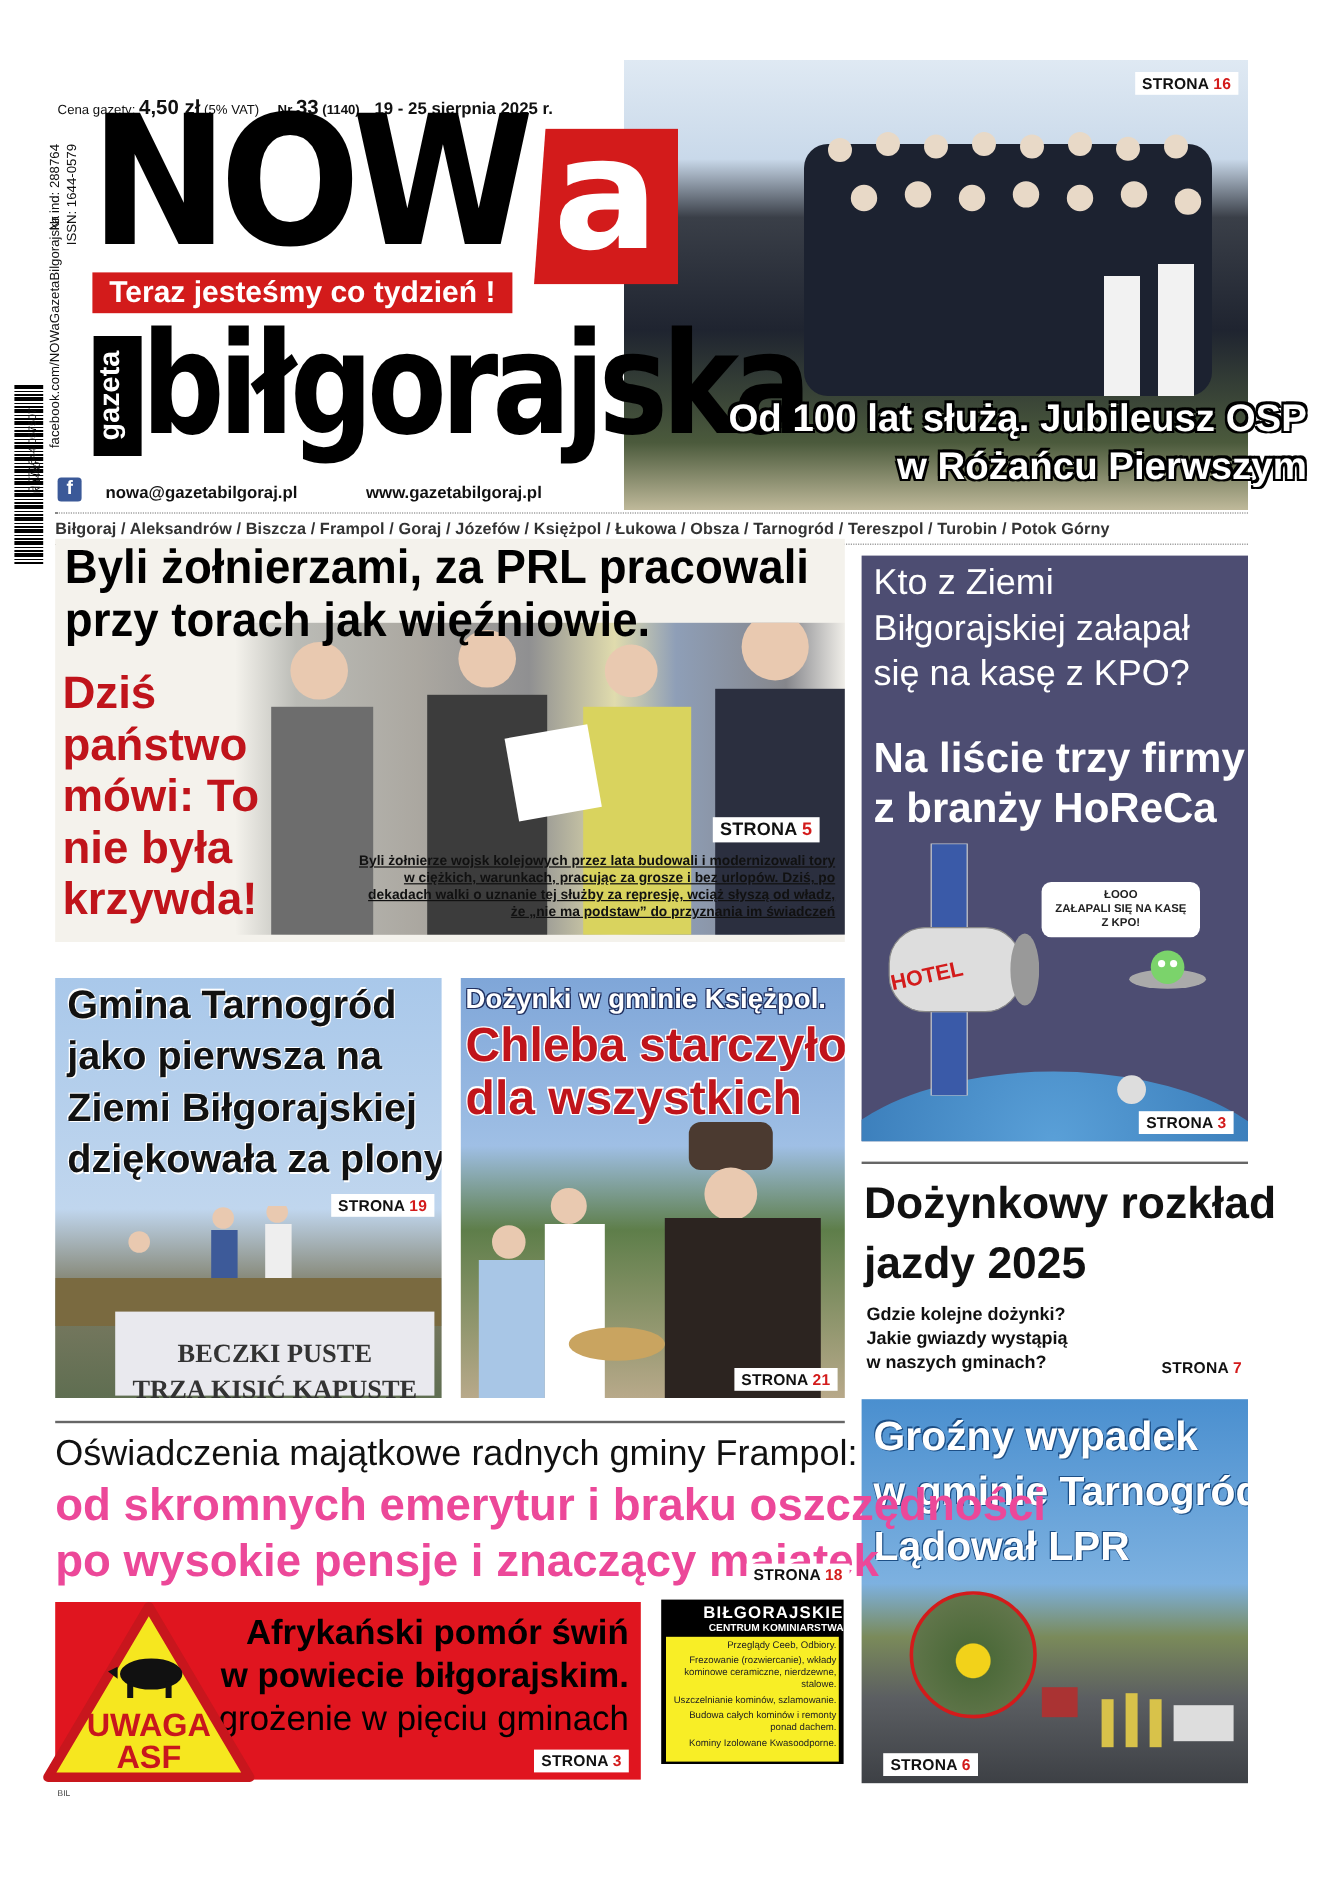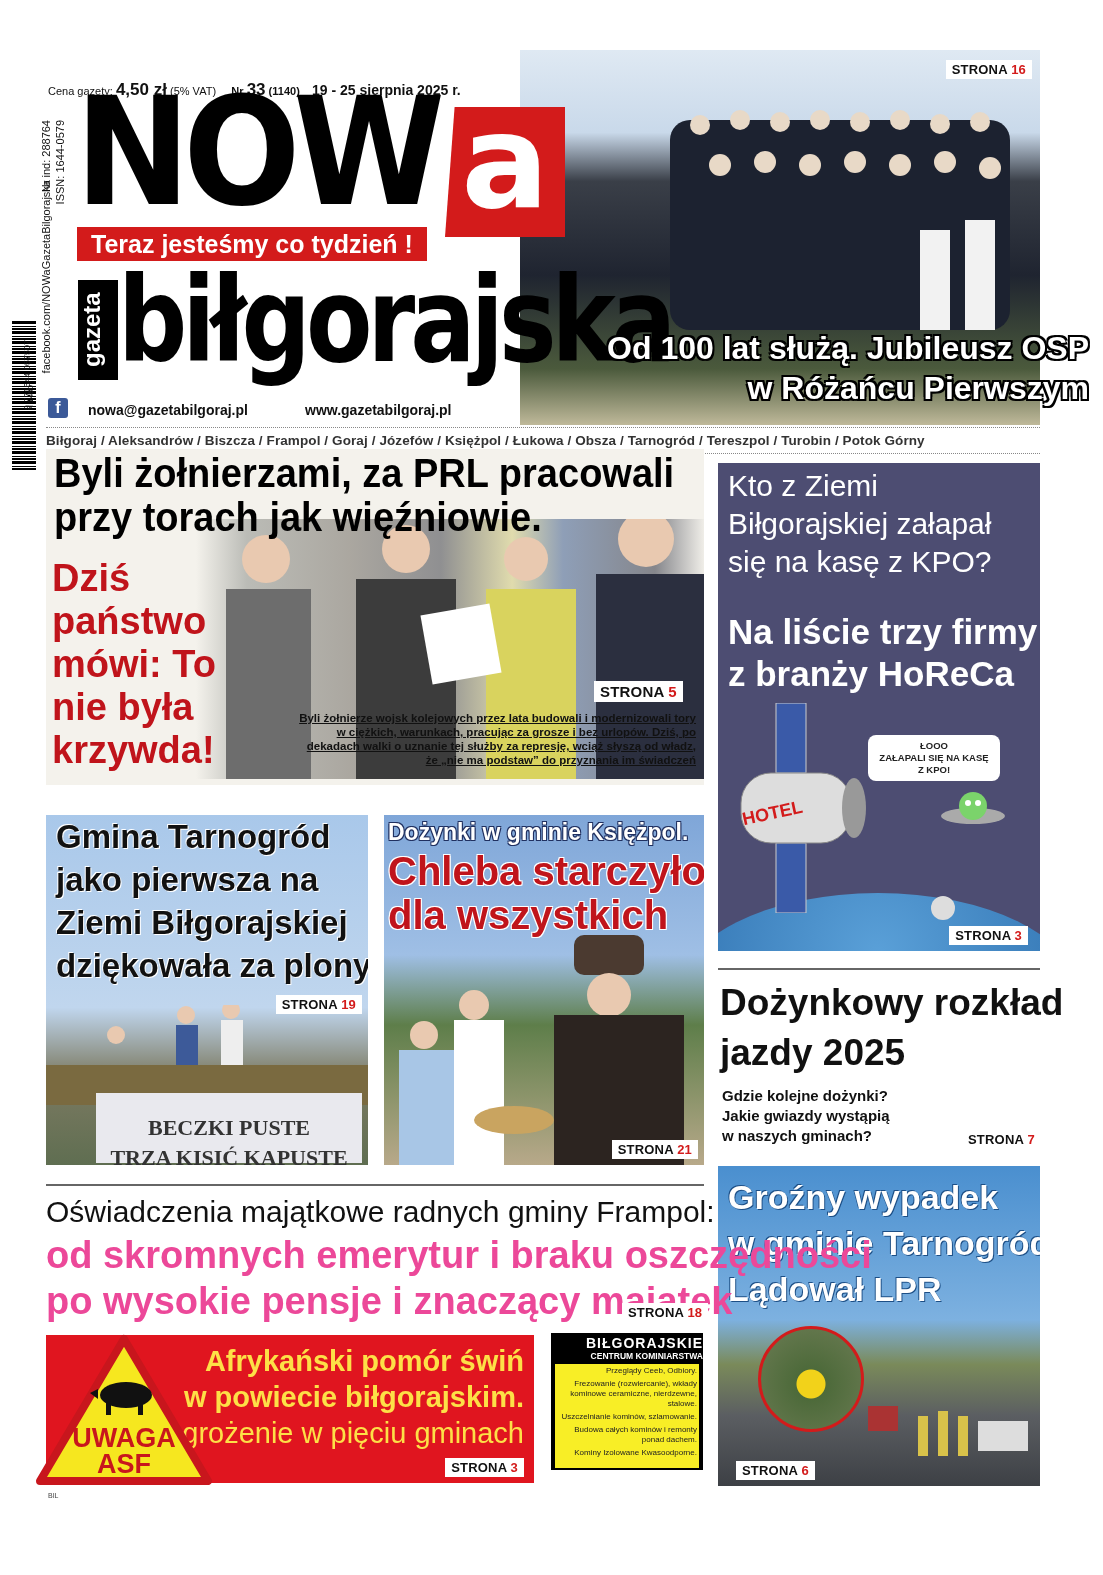--- a/index.html
+++ b/index.html
@@ -58,21 +58,21 @@
 #acc{left:718px;top:1166px;width:322px;height:320px;background:linear-gradient(180deg,#4a8fcf 0%,#7db1e0 48%,#7a8a5a 62%,#5b5e62 78%,#3d4045 100%);overflow:hidden}
 #acc-title{left:10px;top:8px;color:#fff;font-size:34px;line-height:46px;text-shadow:1px 1px 0 #1d4f86,-1px -1px 0 #1d4f86}
 #acc-circle{left:40px;top:160px;width:106px;height:106px;border:3px solid #d31b1b;border-radius:50%;background:radial-gradient(circle at 50% 55%,#f2d21a 0 14px,#4d6a3a 15px,#6c7c54 100%)}
 
 #fr-rule{left:46px;top:1184px;width:658px;border-top:2px solid #666}
 #fr-kicker{left:46px;top:1192px;font-size:30px;line-height:40px;color:#111;font-weight:normal}
 #fr-title{left:46px;top:1232px;font-size:38px;line-height:46px;color:#ec4899}
 
 #asf{left:46px;top:1335px;width:488px;height:148px;background:#e0151f}
 #asf-tri{left:34px;top:1333px;width:180px;height:155px}
-#asf-text{right:10px;top:8px;text-align:right;color:#fde047;font-size:29px;line-height:36px}
+#asf-text{right:10px;top:8px;text-align:right;color:#000000;font-size:29px;line-height:36px}
 
 #ad{left:551px;top:1333px;width:152px;height:137px;background:#000;color:#fff;text-align:right}
 #ad-title{font-size:14px;font-weight:bold;letter-spacing:1px;padding-top:2px}
 #ad-sub{font-size:8.5px;font-weight:bold}
 #ad-body{margin:3px 4px 0;background:#f8ee26;color:#222;font-size:8px;line-height:10px;padding:2px 2px;height:104px}
 #ad-body div{margin-bottom:3px}
 #ad-tel{font-size:9px;font-weight:bold;padding-top:2px}
 #bil-mark{left:48px;top:1492px;font-size:7px;color:#444}
 </style>
 </head>

